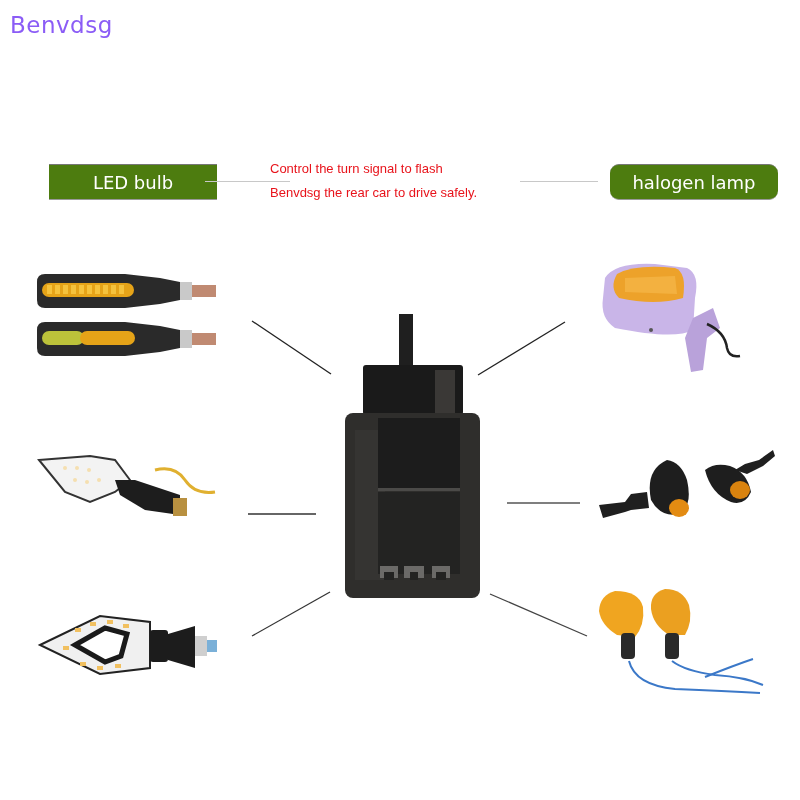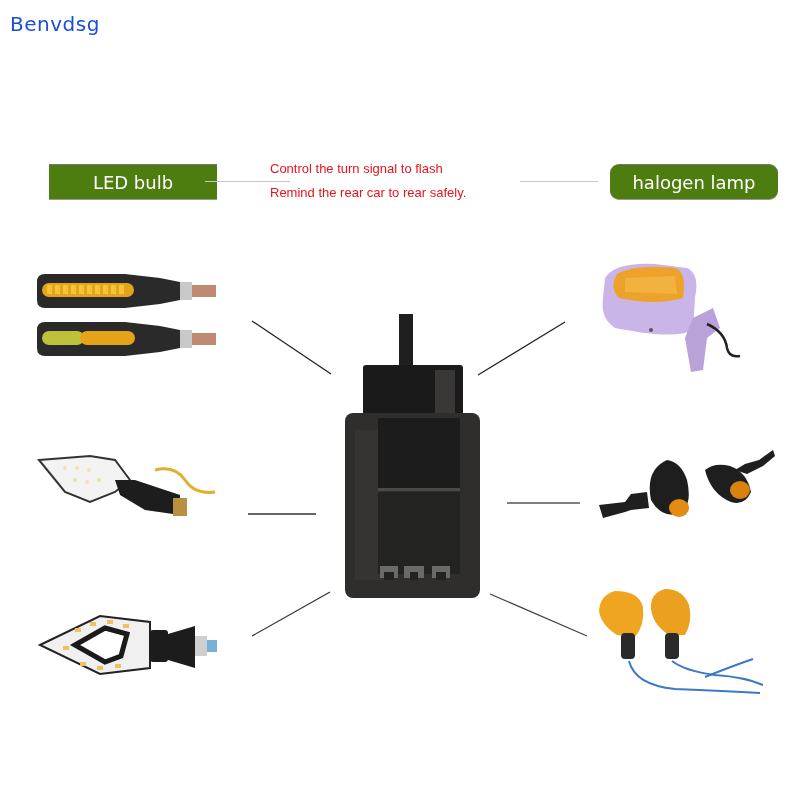--- a/index.html
+++ b/index.html
@@ -4,21 +4,21 @@
   <style>
     html, body { margin: 0; padding: 0; }
     body {
       width: 800px; height: 800px; position: relative; overflow: hidden;
       background: #ffffff;
       font-family: "Liberation Sans", sans-serif;
     }
     .brand {
       position: absolute; left: 10px; top: 12px;
       font-family: "DejaVu Sans", sans-serif;
-      font-size: 20px; color: #1d4ed8; letter-spacing: 0.5px;
+      font-size: 23px; color: #8b5cf6; letter-spacing: 0.5px;
     }
     .tag {
       position: absolute; top: 164px; height: 34px;
       background: #4d7c0f; color: #ffffff;
       font-family: "DejaVu Sans", sans-serif; font-size: 18px;
       display: flex; align-items: center; justify-content: center;
       border-top: 1px solid #777; border-bottom: 1px solid #999; margin-left: 12px;
     }
     .tag.left { left: 37px; width: 168px; }
     .tag.right { left: 598px; width: 168px; border-radius: 9px; }
@@ -35,21 +35,21 @@
     .item { position: absolute; }
   </style>
 </head>
 <body>
 
 <div class="brand">Benvdsg</div>
 
 <div class="tag left">LED bulb</div>
 <div class="hline" style="left:205px;width:85px;"></div>
 <div class="caption c1">Control the turn signal to flash</div>
-<div class="caption c2">Remind the rear car to rear safely.</div>
+<div class="caption c2">Benvdsg the rear car to drive safely.</div>
 <div class="hline" style="left:520px;width:78px;"></div>
 <div class="tag right">halogen lamp</div>
 
 <svg class="lines" width="800" height="800">
   <line x1="252" y1="321" x2="331" y2="374" stroke="#222" stroke-width="1.3"></line>
   <line x1="478" y1="375" x2="565" y2="322" stroke="#222" stroke-width="1.3"></line>
   <line x1="248" y1="514" x2="316" y2="514" stroke="#333" stroke-width="1.3"></line>
   <line x1="507" y1="503" x2="580" y2="503" stroke="#555" stroke-width="1.3"></line>
   <line x1="252" y1="636" x2="330" y2="592" stroke="#333" stroke-width="1.3"></line>
   <line x1="490" y1="594" x2="587" y2="636" stroke="#444" stroke-width="1.3"></line>

